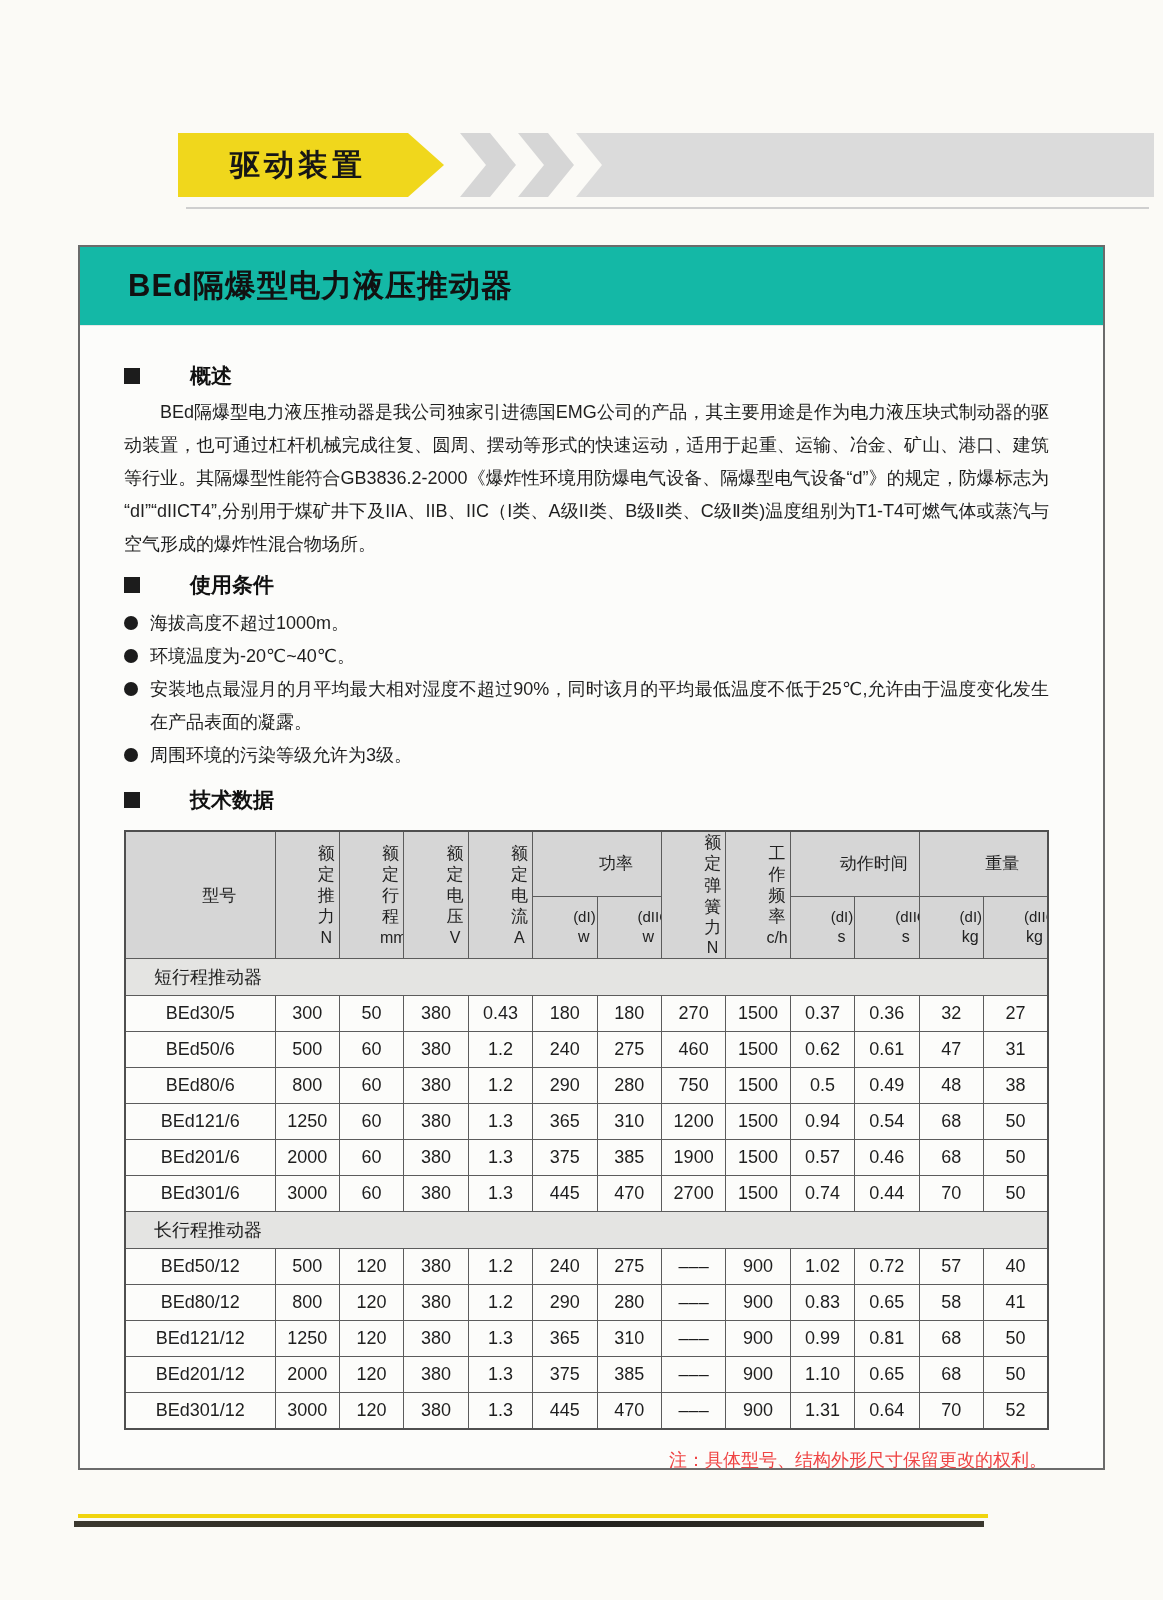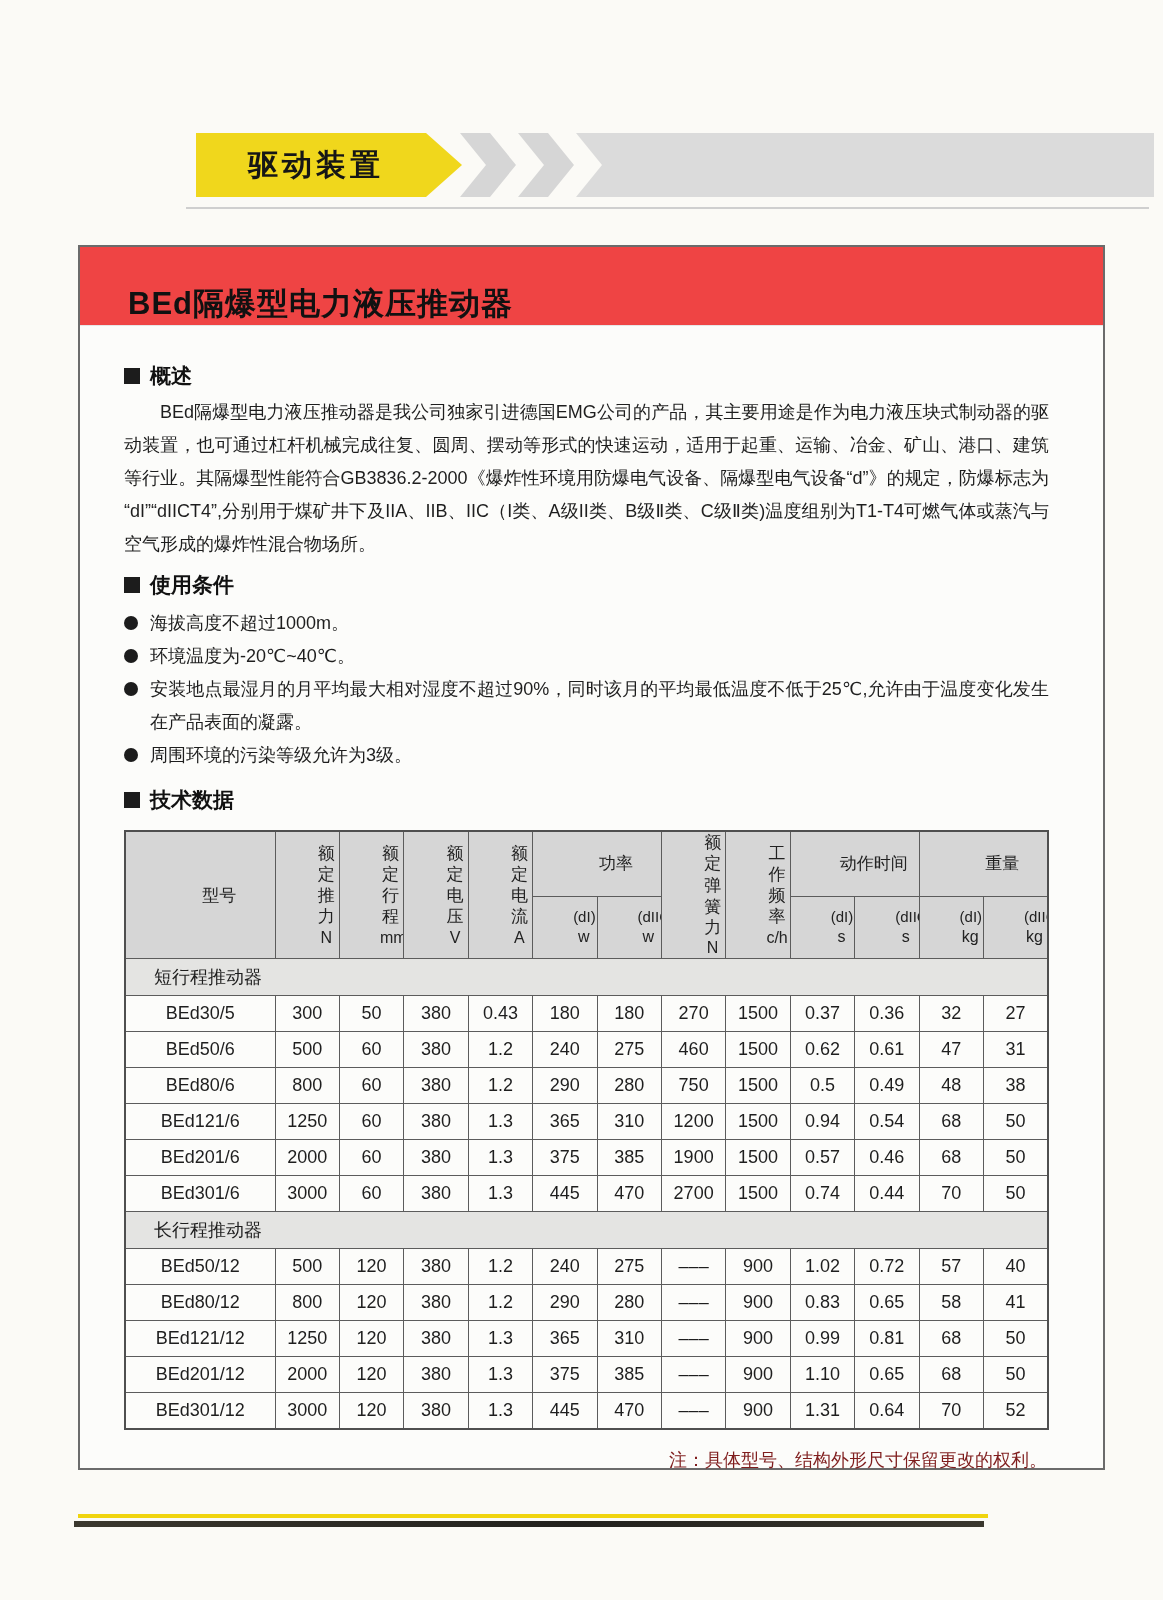--- a/index.html
+++ b/index.html
@@ -13,44 +13,44 @@
   .top-banner{position:absolute;top:133px;left:0;right:0;height:64px;}
   .gray-band{
     position:absolute;top:0;left:576px;right:9px;height:64px;background:#dbdbdb;
     clip-path:polygon(0 0,100% 0,100% 100%,0 100%,26px 50%);
   }
   .chevron{position:absolute;top:0;height:64px;width:56px;background:#d6d6d6;
     clip-path:polygon(0 0,30px 0,100% 50%,30px 100%,0 100%,26px 50%);}
   .chevron.c1{left:460px;}
   .chevron.c2{left:518px;}
   .banner-arrow{
-    position:absolute;top:0;left:196px;width:266px;height:64px;background:#f0d71c;
+    position:absolute;top:0;left:178px;width:266px;height:64px;background:#f0d71c;
     clip-path:polygon(0 0,230px 0,100% 50%,230px 100%,0 100%);
     display:flex;align-items:center;
   }
   .banner-arrow span{
     font-size:30px;font-weight:bold;color:#161616;letter-spacing:4px;padding-left:52px;
   }
   .banner-underline{position:absolute;top:207px;left:186px;right:14px;height:2px;background:#cfcfcf;}
 
   
   .panel{
     position:absolute;top:245px;left:78px;width:1027px;height:1225px;
     box-sizing:border-box;border:2px solid #6b6b6b;background:#fcfcfa;
   }
   .panel-title-band{
-    height:78px;background:#ef4444;display:flex;align-items:flex-end;
+    height:78px;background:#14b8a6;display:flex;align-items:center;
     border-bottom:1px solid #e6e6e6;
   }
   .panel-title-band h1{
     margin:0;padding-left:48px;font-size:31px;font-weight:bold;color:#111;letter-spacing:1px;
   }
   .panel-body{padding:0 54px 0 44px;}
 
-  .sec-heading{display:flex;align-items:center;font-size:21px;font-weight:bold;color:#111;}
+  .sec-heading{display:flex;align-items:center;font-size:21px;font-weight:bold;color:#111;gap:40px;}
   .sec-heading .sq{width:16px;height:16px;background:#1c1c1c;margin-right:10px;flex:0 0 auto;}
   .h-overview{margin-top:36px;}
   .h-conditions{margin-top:10px;}
   .h-tech{margin-top:14px;}
 
   .overview-text{
     margin:6px 0 0 0;font-size:18px;line-height:33px;text-indent:2em;
     text-align:justify;color:#1e1e1e;
   }
 
@@ -77,21 +77,21 @@
     background:#d6d6d6;font-weight:normal;font-size:17px;line-height:1.25;color:#222;padding-left:40px;
   }
   table.tech thead tr.hr1 th{height:40px;}
   table.tech thead tr.hr2 th{height:34px;font-size:15px;}
   table.tech thead th .unit{font-size:16px;}
   table.tech td{font-size:18px;height:35px;background:#fcfcfa;color:#1e1e1e;}
   table.tech tr.group-row td{
     background:#e4e4e2;text-align:left;padding-left:28px;font-size:18px;height:36px;margin-top:34px;
   }
   .table-note{
-    margin-top:18px;text-align:right;font-size:18px;color:#7f1d1d;padding-right:2px;
+    margin-top:18px;text-align:right;font-size:18px;color:#ef4444;padding-right:2px;
   }
 
   
   .rule-yellow{position:absolute;top:1514px;left:78px;width:910px;height:4px;background:#f0d40e;}
   .rule-black{position:absolute;top:1521px;left:74px;width:910px;height:6px;
     background:linear-gradient(90deg,#3b382e,#22211d 55%,#3a372e);}
 </style>
 </head>
 <body>
 

